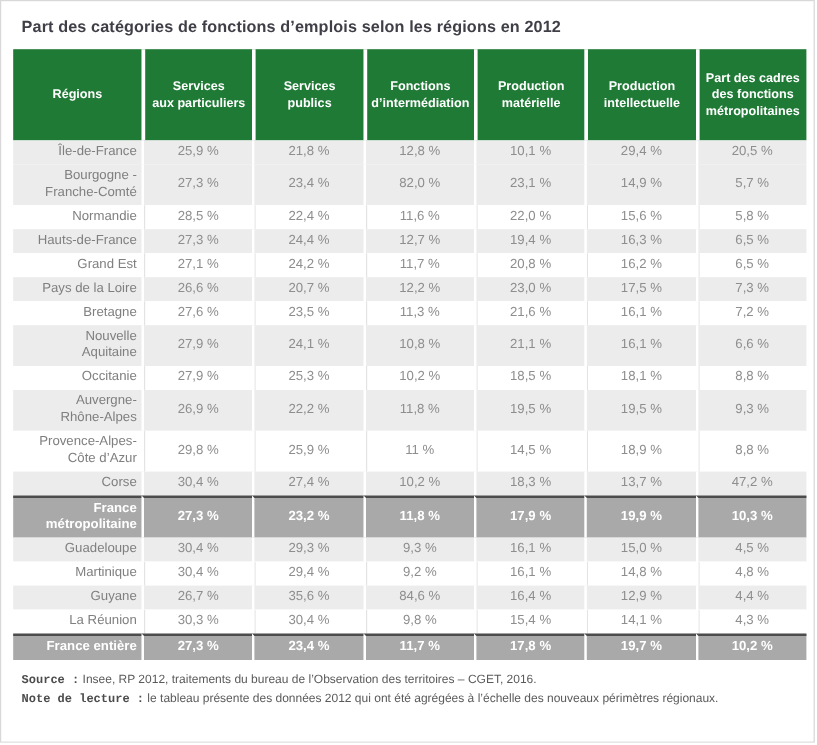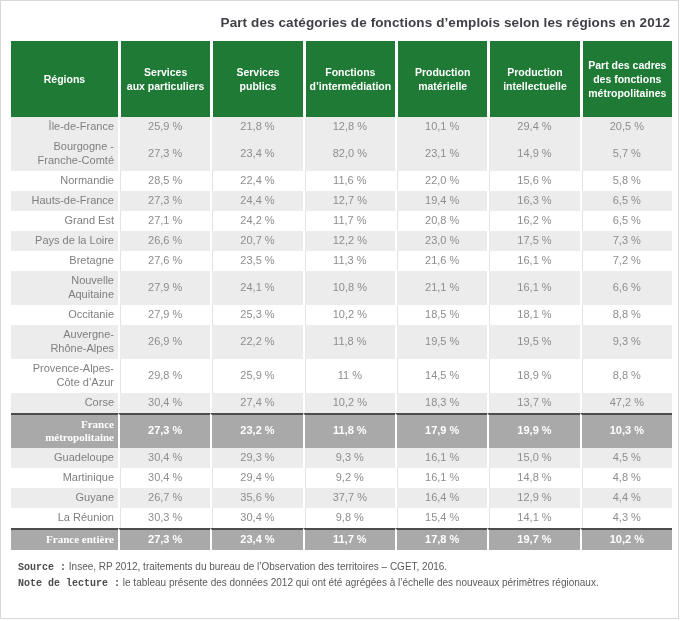--- a/index.html
+++ b/index.html
@@ -14,21 +14,20 @@
     padding: 12px 8px 0 10px;
     overflow: hidden;
   }
 
   .fig-title {
     font-size: 13.5px;
     font-weight: bold;
     color: #3f3f47;
     margin: 2px 0 11px 7px;
     letter-spacing: 0.1px;
-    text-align: right;
   }
 
   table.tbl {
     border-collapse: separate;
     border-spacing: 0;
     table-layout: fixed;
     width: 661px;
   }
   table.tbl col.c-region { width: 107px; }
 
@@ -66,21 +65,21 @@
 
   tr.gray td  { background: #ececec; }
   tr.white td { background: #ffffff; }
   tr.summary td {
     background: #a9a9a9;
     color: #ffffff;
     font-weight: bold;
     border-top: 2px solid #4c4c4c;
     box-shadow: none;
   }
-  tr.summary td.region { color: #ffffff; font-family: Liberation Serif, serif; }
+  tr.summary td.region { color: #ffffff; }
 
   .footnotes {
     margin: 9px 0 0 7px;
     width: 652px;
     font-size: 10px;
     line-height: 1.5;
     color: #5a5a5a;
   }
   .footnotes b { color: #4c4c4c; font-family: Liberation Mono, monospace; }
 </style>
@@ -257,21 +256,21 @@
           <td>29,4 %</td>
           <td>9,2 %</td>
           <td>16,1 %</td>
           <td>14,8 %</td>
           <td>4,8 %</td>
         </tr>
         <tr class="gray">
           <td class="region">Guyane</td>
           <td>26,7 %</td>
           <td>35,6 %</td>
-          <td>37,7 %</td>
+          <td>84,6 %</td>
           <td>16,4 %</td>
           <td>12,9 %</td>
           <td>4,4 %</td>
         </tr>
         <tr class="white">
           <td class="region">La Réunion</td>
           <td>30,3 %</td>
           <td>30,4 %</td>
           <td>9,8 %</td>
           <td>15,4 %</td>

